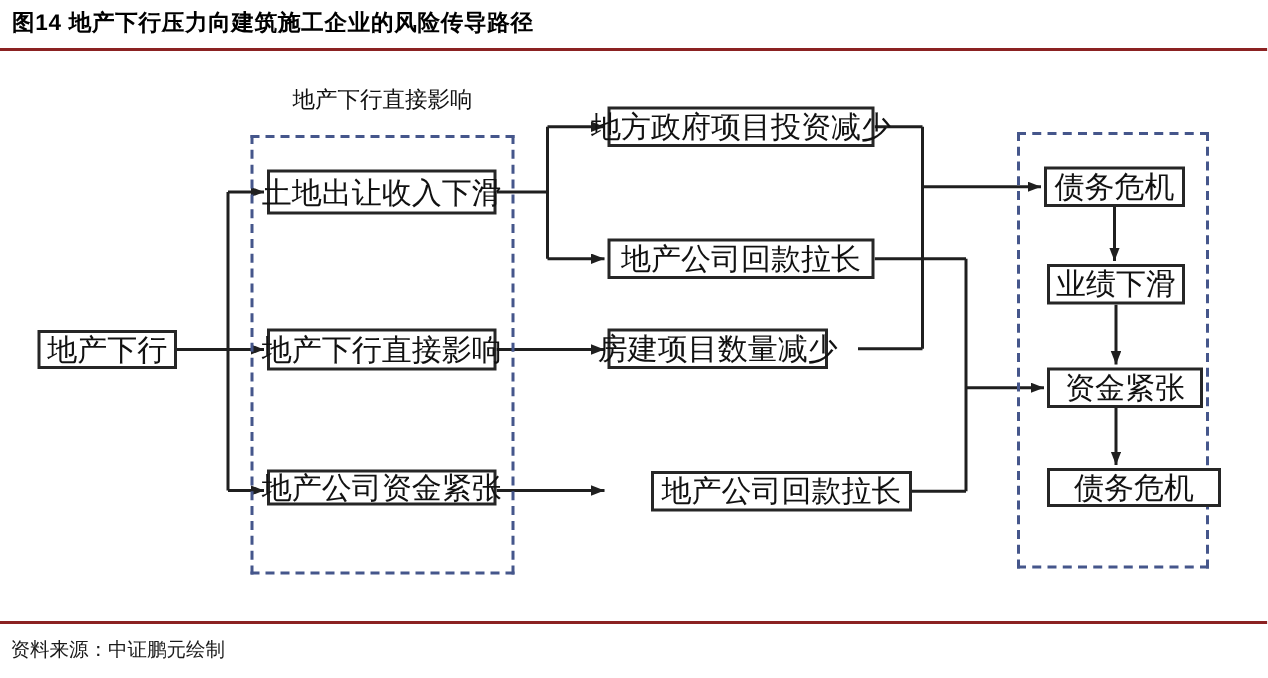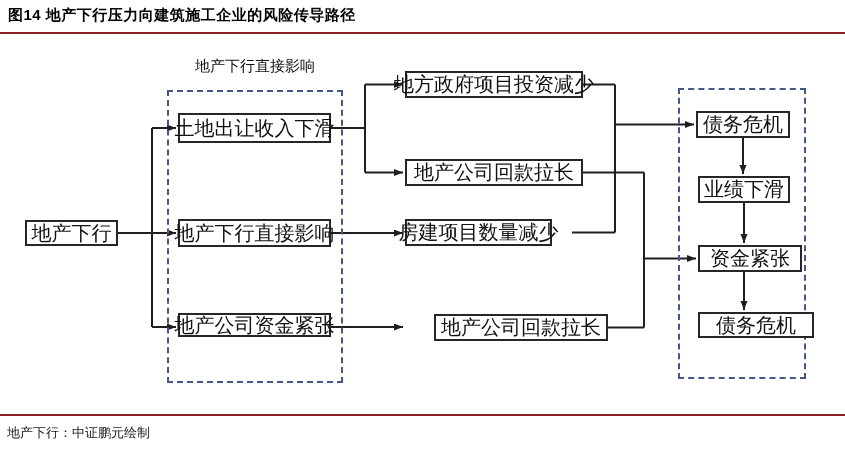--- a/index.html
+++ b/index.html
@@ -103,15 +103,15 @@
     <div class="node n-housing">房建项目数量减少</div>
     <div class="node n-repay">地产公司回款拉长</div>
     <div class="node n-pvol">债务危机</div>
     <div class="node n-perf">业绩下滑</div>
     <div class="node n-funds">资金紧张</div>
     <div class="node n-debt">债务危机</div>
 
   </div>
 
   <div class="rule rule-bottom"></div>
-  <div class="source">地产下行：中证鹏元绘制</div>
+  <div class="source">资料来源：中证鹏元绘制</div>
 
 </div>
 
 </body></html>

